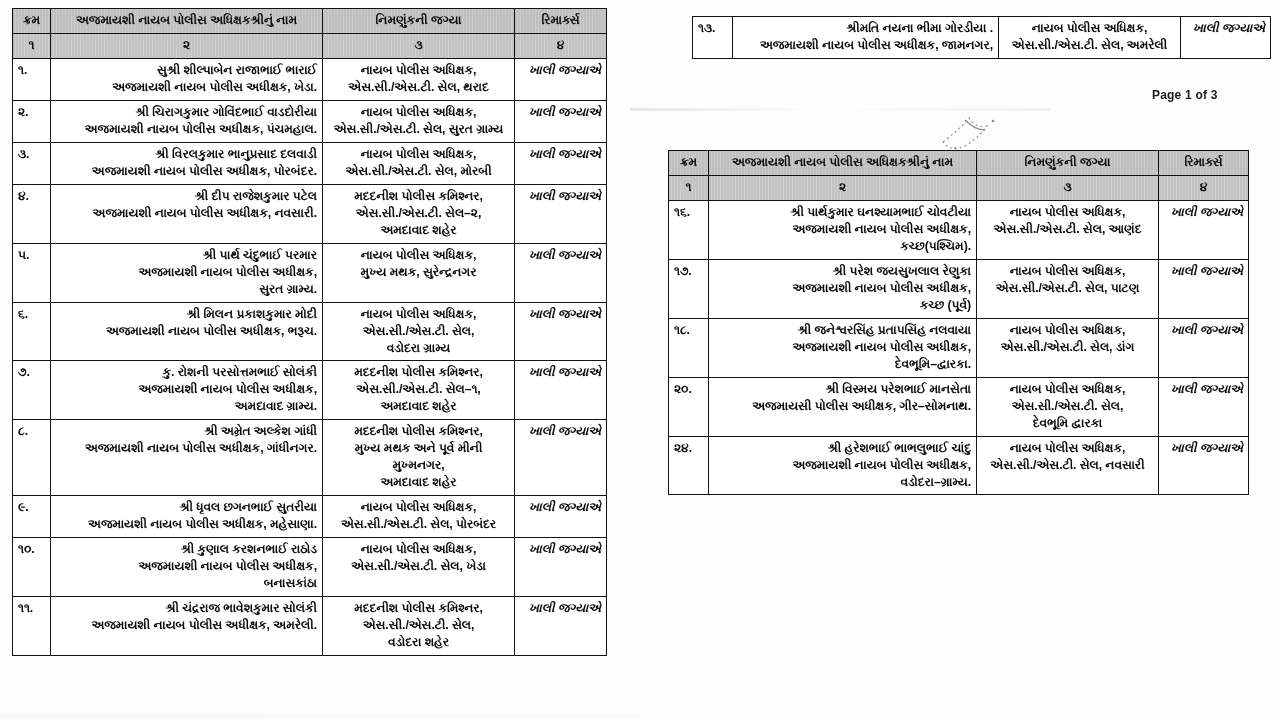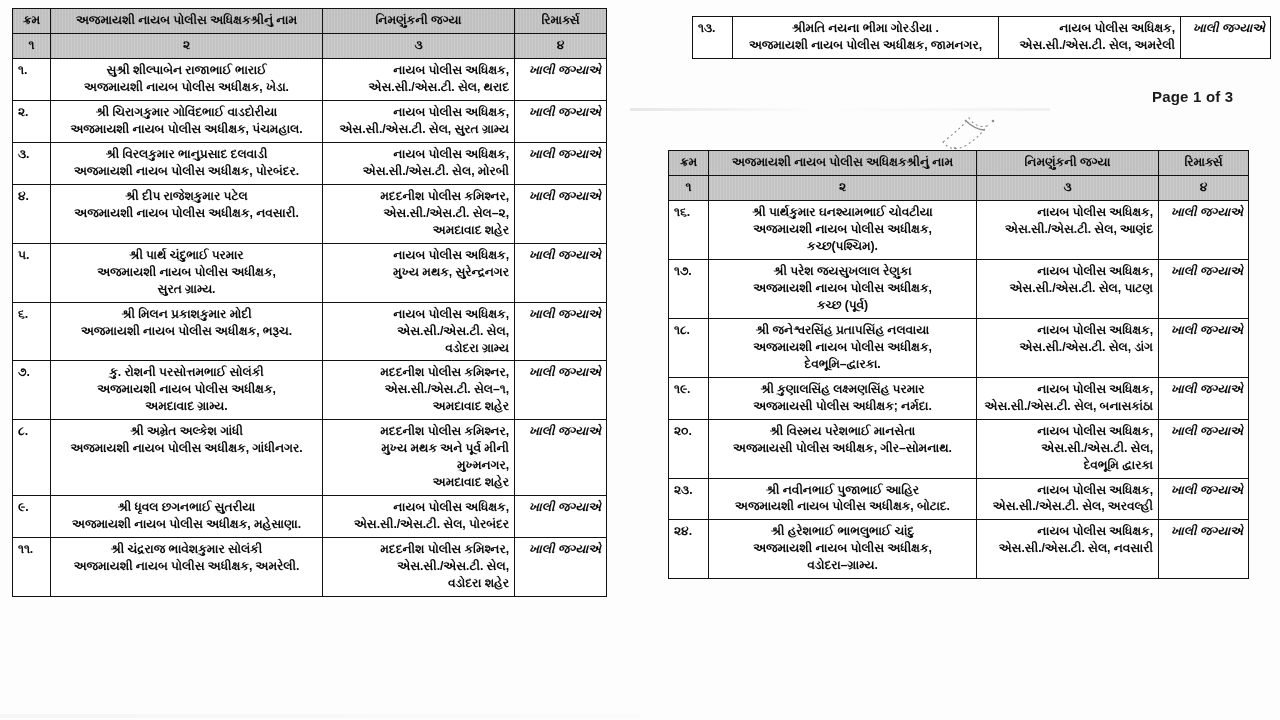--- a/index.html
+++ b/index.html
@@ -73,22 +73,22 @@
     text-align: center;
     background:
       repeating-linear-gradient(0deg, rgba(0,0,0,.10) 0 1px, rgba(0,0,0,0) 1px 2px),
       repeating-linear-gradient(90deg, rgba(0,0,0,.09) 0 1px, rgba(0,0,0,0) 1px 3px),
       #d7d7d7;
     font-size: 12.2px;
     padding-top: 2px;
     padding-bottom: 2px;
   }
   td.c-sr      { text-align: left;  padding-left: 7px; white-space: nowrap; }
-  td.c-name    { text-align: center; }
-  td.c-posting { text-align: right; }
+  td.c-name    { text-align: right; }
+  td.c-posting { text-align: center; }
   td.c-remarks { text-align: right; white-space: nowrap; font-style: italic; }
 
   .line2 { display: block; }
   .sel-hl { background: #3a7dde; color: #fff; padding: 0 1px; }
 
   
   #table-left  { left: 12px;  top: 8px;  width: 594px; }
   #table-left col.w-sr      { width: 38px; }
   #table-left col.w-name    { width: 272px; }
   #table-left col.w-posting { width: 192px; }
@@ -105,21 +105,21 @@
   #table-right-bottom { left: 668px; top: 150px; width: 580px; }
   #table-right-bottom col.w-sr      { width: 40px; }
   #table-right-bottom col.w-name    { width: 268px; }
   #table-right-bottom col.w-posting { width: 182px; }
   #table-right-bottom col.w-remarks { width: 90px; }
 
   #page-footer {
     position: absolute;
     left: 1152px;
     top: 88px;
-    font-size: 15px;
+    font-size: 12px;
     font-weight: 700;
     color: #1a1a1a;
     letter-spacing: .2px;
   }
 </style>
 </head>
 <body>
 
 <div class="scan-page" id="page-left-sheet"></div>
 <div class="scan-page" id="page-right-sheet"></div>
@@ -264,20 +264,33 @@
           <span class="line2">શ્રી ધૃવલ છગનભાઈ સુતરીયા</span>
           <span class="line2">અજમાયશી નાયબ પોલીસ અધીક્ષક, મહેસાણા.</span>
         </td>
         <td class="c-posting">
           <span class="line2">નાયબ પોલીસ અધિક્ષક,</span>
           <span class="line2">એસ.સી./એસ.ટી. સેલ, પોરબંદર</span>
         </td>
         <td class="c-remarks">ખાલી જગ્યાએ</td>
       </tr>
       <tr>
+        <td class="c-sr">૧૦.</td>
+        <td class="c-name">
+          <span class="line2">શ્રી કુણાલ કરશનભાઈ રાઠોડ</span>
+          <span class="line2">અજમાયશી નાયબ પોલીસ અધીક્ષક,</span>
+          <span class="line2">બનાસકાંઠા</span>
+        </td>
+        <td class="c-posting">
+          <span class="line2">નાયબ પોલીસ અધિક્ષક,</span>
+          <span class="line2">એસ.સી./એસ.ટી. સેલ, ખેડા</span>
+        </td>
+        <td class="c-remarks">ખાલી જગ્યાએ</td>
+      </tr>
+      <tr>
         <td class="c-sr">૧૧.</td>
         <td class="c-name">
           <span class="line2">શ્રી ચંદ્રરાજ ભાવેશકુમાર સોલંકી</span>
           <span class="line2">અજમાયશી નાયબ પોલીસ અધીક્ષક, અમરેલી.</span>
         </td>
         <td class="c-posting">
           <span class="line2">મદદનીશ પોલીસ કમિશ્નર,</span>
           <span class="line2">એસ.સી./એસ.ટી. સેલ,</span>
           <span class="line2">વડોદરા શહેર</span>
         </td>
@@ -366,57 +379,33 @@
           <span class="line2">અજમાયશી નાયબ પોલીસ અધીક્ષક,</span>
           <span class="line2">દેવભૂમિ–દ્વારકા.</span>
         </td>
         <td class="c-posting">
           <span class="line2">નાયબ પોલીસ અધિક્ષક,</span>
           <span class="line2">એસ.સી./એસ.ટી. સેલ, ડાંગ</span>
         </td>
         <td class="c-remarks">ખાલી જગ્યાએ</td>
       </tr>
       <tr>
-        <td class="c-sr">૧૯.</td>
-        <td class="c-name">
-          <span class="line2">શ્રી કુણાલસિંહ લક્ષ્મણસિંહ પરમાર</span>
-          <span class="line2">અજમાયસી પોલીસ અધીક્ષક; નર્મદા.</span>
-        </td>
-        <td class="c-posting">
-          <span class="line2">નાયબ પોલીસ અધિક્ષક,</span>
-          <span class="line2">એસ.સી./એસ.ટી. સેલ, બનાસકાંઠા</span>
-        </td>
-        <td class="c-remarks">ખાલી જગ્યાએ</td>
-      </tr>
-      <tr>
         <td class="c-sr">૨૦.</td>
         <td class="c-name">
           <span class="line2">શ્રી વિસ્મય પરેશભાઈ માનસેતા</span>
           <span class="line2">અજમાયસી પોલીસ અધીક્ષક, ગીર–સોમનાથ.</span>
         </td>
         <td class="c-posting">
           <span class="line2">નાયબ પોલીસ અધિક્ષક,</span>
           <span class="line2">એસ.સી./એસ.ટી. સેલ,</span>
           <span class="line2">દેવભૂમિ દ્વારકા</span>
         </td>
         <td class="c-remarks">ખાલી જગ્યાએ</td>
       </tr>
       <tr>
-        <td class="c-sr">૨૩.</td>
-        <td class="c-name">
-          <span class="line2">શ્રી નવીનભાઈ પુજાભાઈ આહિર</span>
-          <span class="line2">અજમાયશી નાયબ પોલીસ અધીક્ષક, બોટાદ.</span>
-        </td>
-        <td class="c-posting">
-          <span class="line2">નાયબ પોલીસ અધિક્ષક,</span>
-          <span class="line2">એસ.સી./એસ.ટી. સેલ, અરવલ્હી</span>
-        </td>
-        <td class="c-remarks">ખાલી જગ્યાએ</td>
-      </tr>
-      <tr>
         <td class="c-sr">૨૪.</td>
         <td class="c-name">
           <span class="line2">શ્રી હરેશભાઈ ભાભલુભાઈ ચાંદુ</span>
           <span class="line2">અજમાયશી નાયબ પોલીસ અધીક્ષક,</span>
           <span class="line2">વડોદરા–ગ્રામ્ય.</span>
         </td>
         <td class="c-posting">
           <span class="line2">નાયબ પોલીસ અધિક્ષક,</span>
           <span class="line2">એસ.સી./એસ.ટી. સેલ, નવસારી</span>
         </td>

